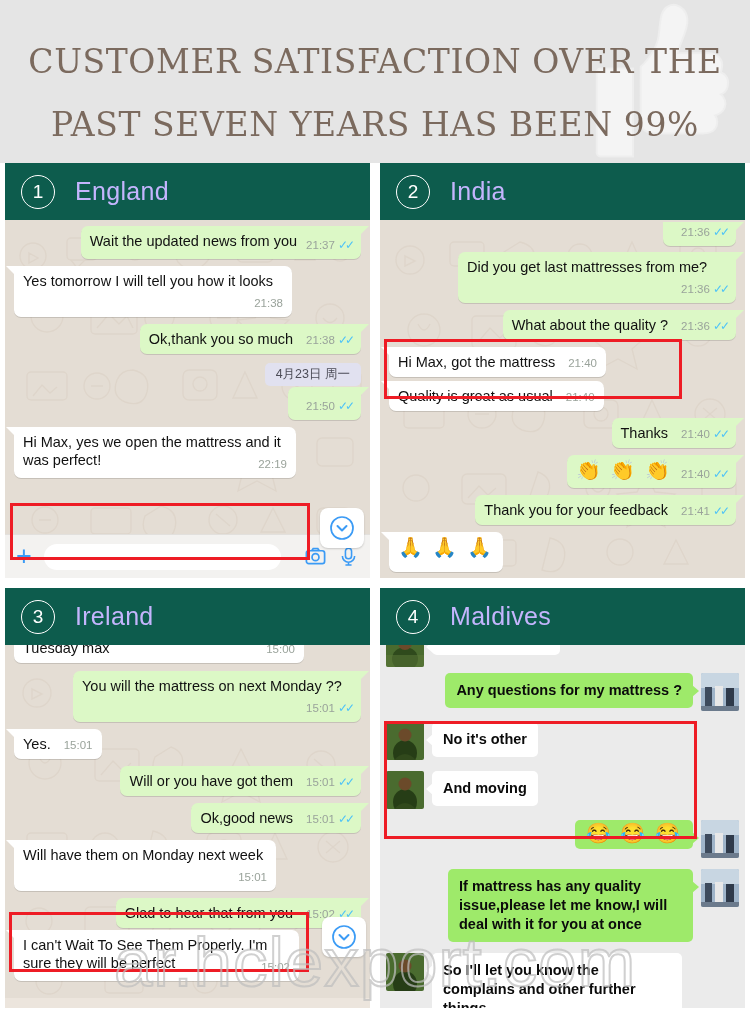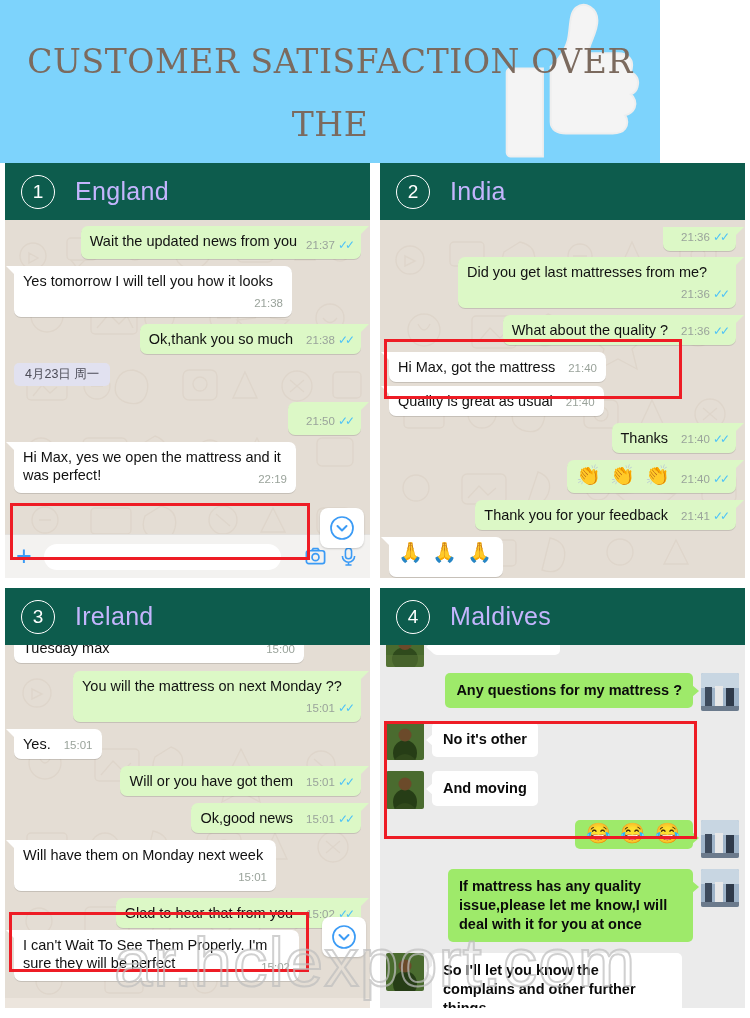--- a/index.html
+++ b/index.html
@@ -8,22 +8,22 @@
     background: #ffffff;
     font-family: "Liberation Sans", sans-serif;
     overflow: hidden;
   }
   .page { position: relative; width: 750px; height: 1018px; background: #fff; overflow: hidden; }
 
   
   .header {
     position: relative;
     height: 163px;
-    width: 660px;
-    background: #7dd3fc;
+    width: 750px;
+    background: #e5e5e5;
     overflow: hidden;
   }
   .thumb-watermark {
     position: absolute;
     right: 6px; top: -6px;
     width: 180px; height: 172px;
     opacity: 1;
     pointer-events: none;
   }
   .header-title {
@@ -139,21 +139,21 @@
     font-size: 11.5px;
     color: #9aa39b;
     margin-left: 9px;
     margin-top: 4px;
     white-space: nowrap;
   }
   .meta.inline { float: none; display: inline-block; vertical-align: baseline; margin-top: 0; }
   .tick { color: #4fc3f7; font-size: 12px; letter-spacing: -3px; margin-left: 3px; }
   .clearfix:after { content: ""; display: block; clear: both; }
 
-  .datechip-row { display: flex; justify-content: flex-start; margin: 2px 0 16px 0; }
+  .datechip-row { display: flex; justify-content: flex-end; margin: 2px 0 1px 0; }
   .datechip {
     background: #E1E1F0;
     color: #4c4c57;
     font-size: 12.5px;
     padding: 3px 11px;
     border-radius: 5px;
   }
 
   
   .hl { position: absolute; border: 3px solid #EE1C25; z-index: 9; pointer-events: none; }
@@ -435,21 +435,21 @@
             <path d="M266 254 l9 18 l20 2 l-15 13 l5 20 l-19 -10 l-19 10 l5 -20 l-15 -13 l20 -2z"></path>
             <rect x="322" y="254" width="34" height="28" rx="5"></rect>
             <circle cx="44" cy="332" r="14"></circle>
             <rect x="96" y="320" width="40" height="26" rx="4"></rect>
             <path d="M170 318 q18 4 14 22 q-4 16 -22 10z"></path>
             <circle cx="240" cy="332" r="13"></circle>
             <path d="M296 320 l12 24 l-24 0z"></path>
           </g>
         </svg>
 
-        <div class="msgs" style="padding-top:9px">
+        <div class="msgs" style="padding-top:4px">
           <div class="row out" style="margin-bottom:6px">
             <div class="bub out" style="border-top-right-radius:0;border-top-left-radius:0;padding-top:0;margin-top:-2px">
               <span class="meta inline"><span>21:36</span><span class="tick">✓✓</span></span>
             </div>
           </div>
 
           <div class="row out">
             <div class="bub out clearfix" style="max-width:278px">
               <span class="btext">Did you get last mattresses from me?</span>
               <span class="meta"><span>21:36</span><span class="tick">✓✓</span></span>

